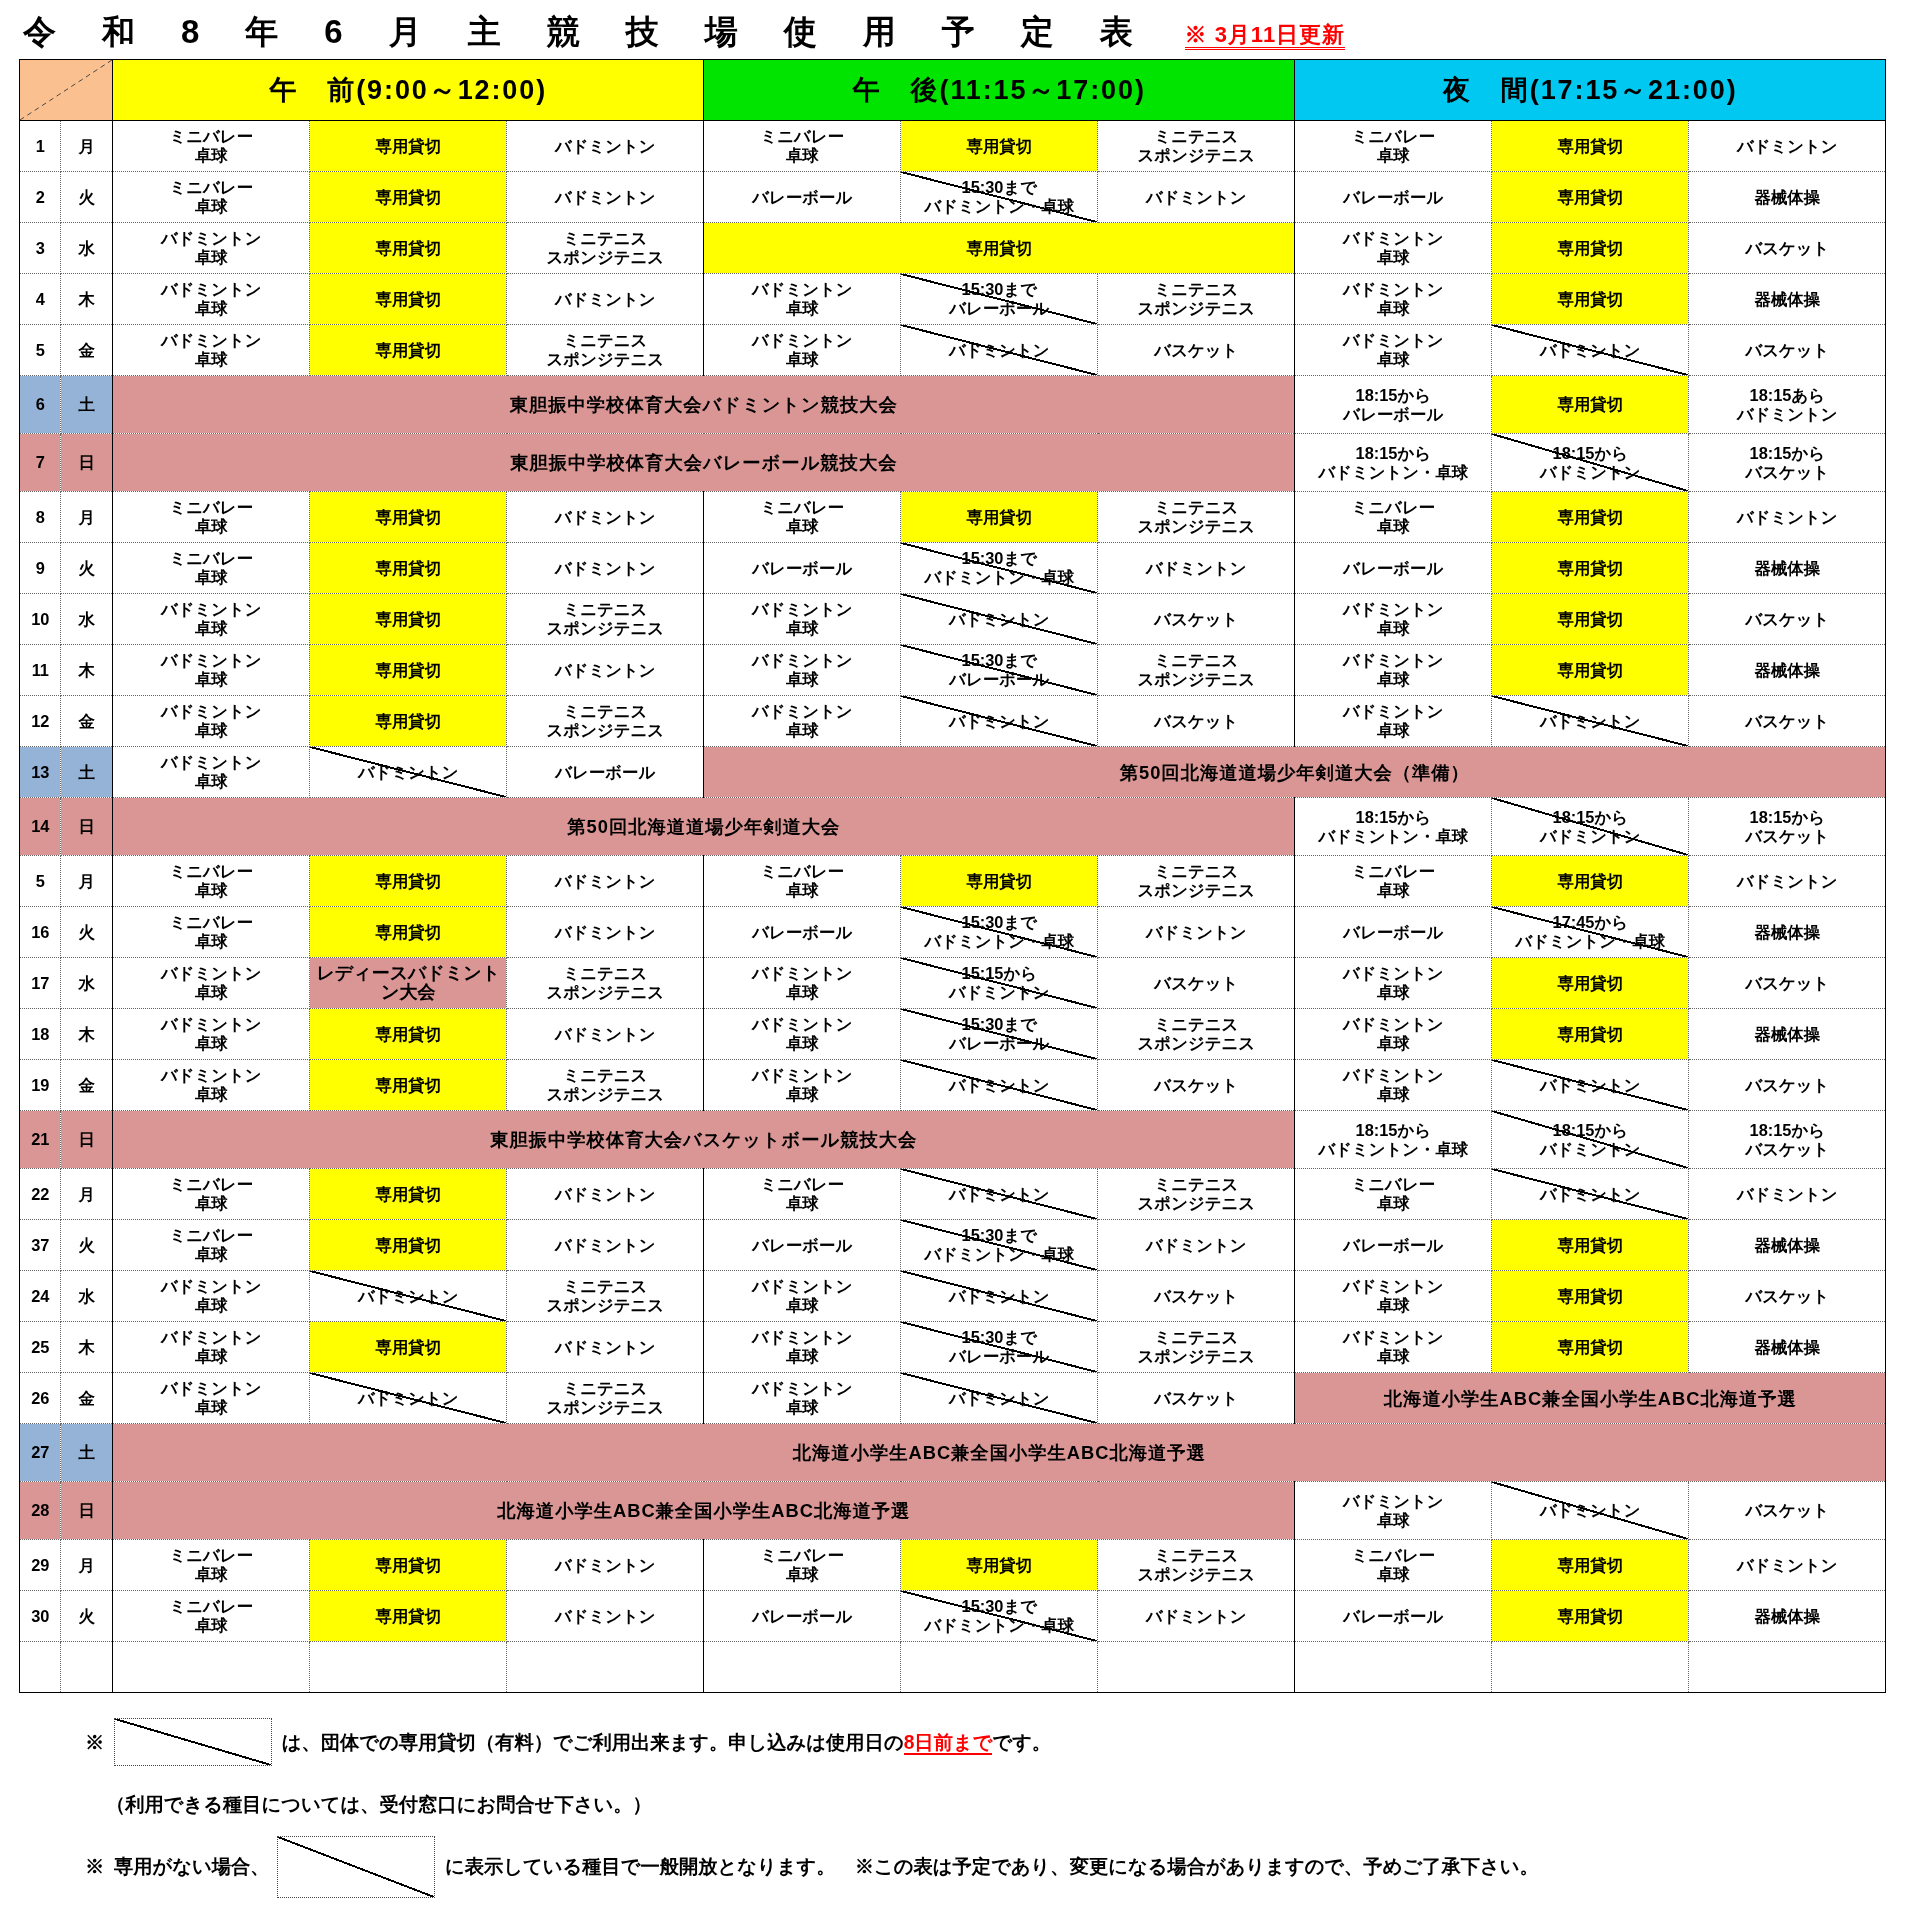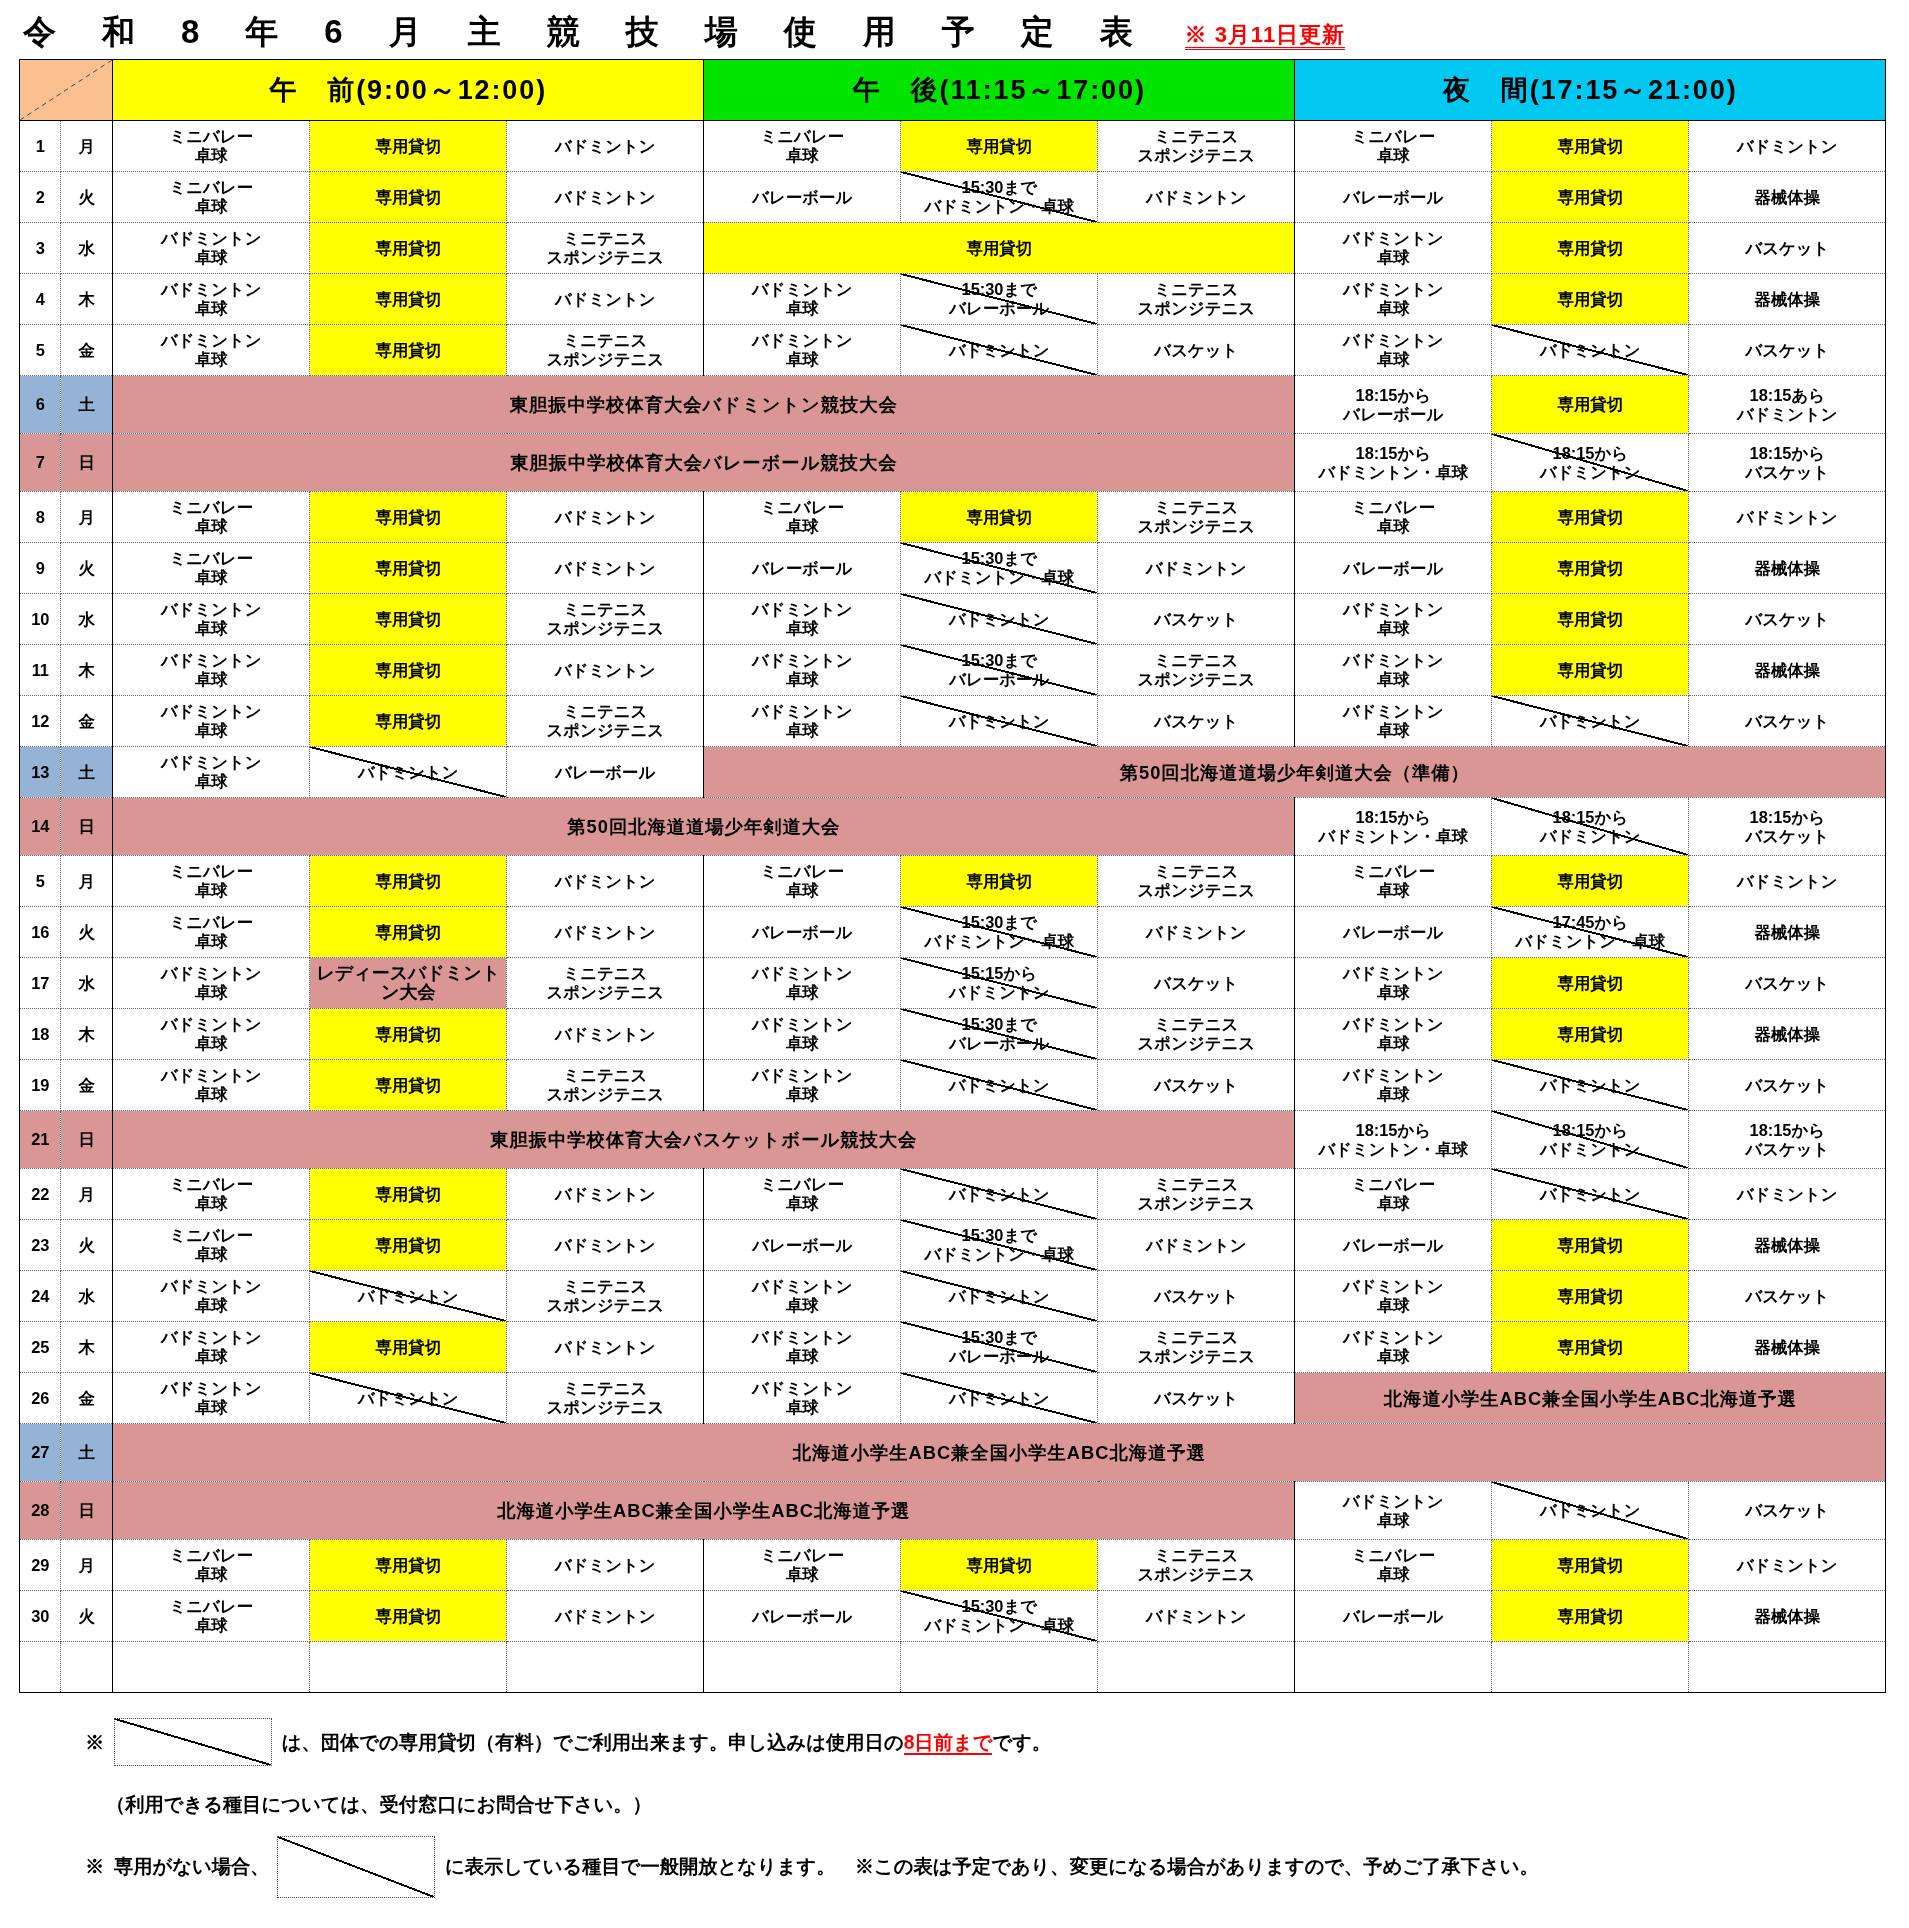--- a/index.html
+++ b/index.html
@@ -740,21 +740,21 @@
           <div class="ln">卓球</div>
         </td>
         <td class="slash">
           <div class="ln">バドミントン</div>
         </td>
         <td class="">
           <div class="ln">バドミントン</div>
         </td>
       </tr>
       <tr>
-        <td class="daynum">23</td>
+        <td class="daynum">37</td>
         <td class="dow">火</td>
         <td class="solid-left">
           <div class="ln">ミニバレー</div>
           <div class="ln">卓球</div>
         </td>
         <td class="bg-yellow">
           <div class="ln">専用貸切</div>
         </td>
         <td class="">
           <div class="ln">バドミントン</div>

